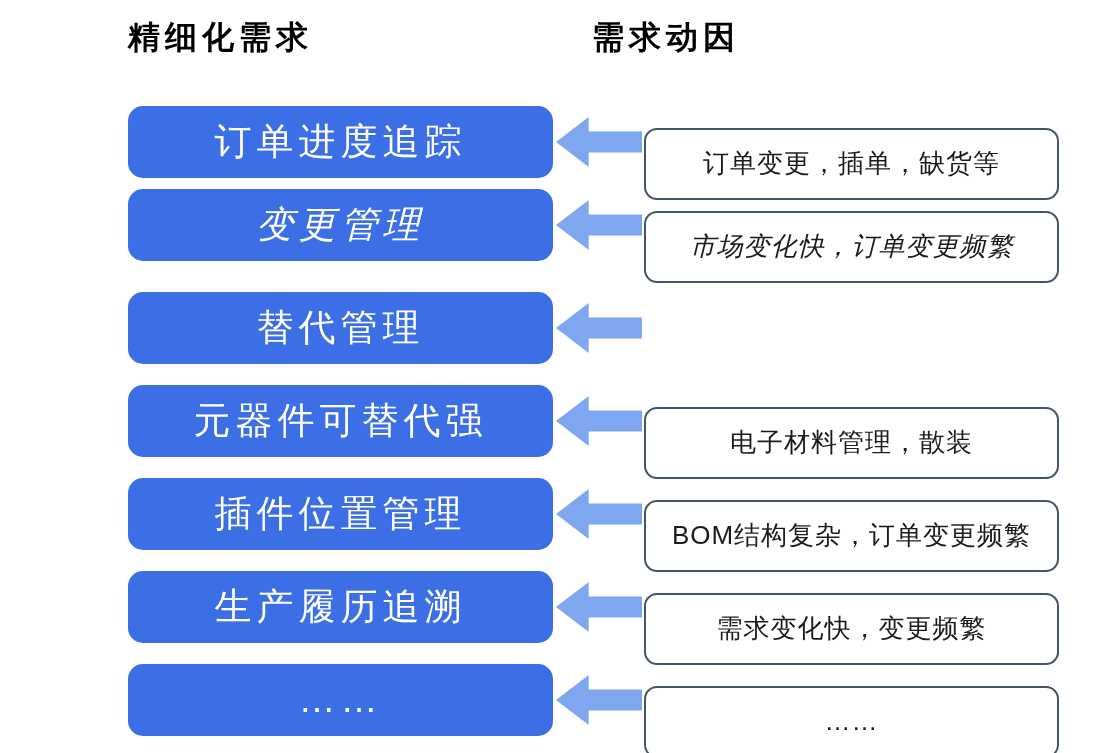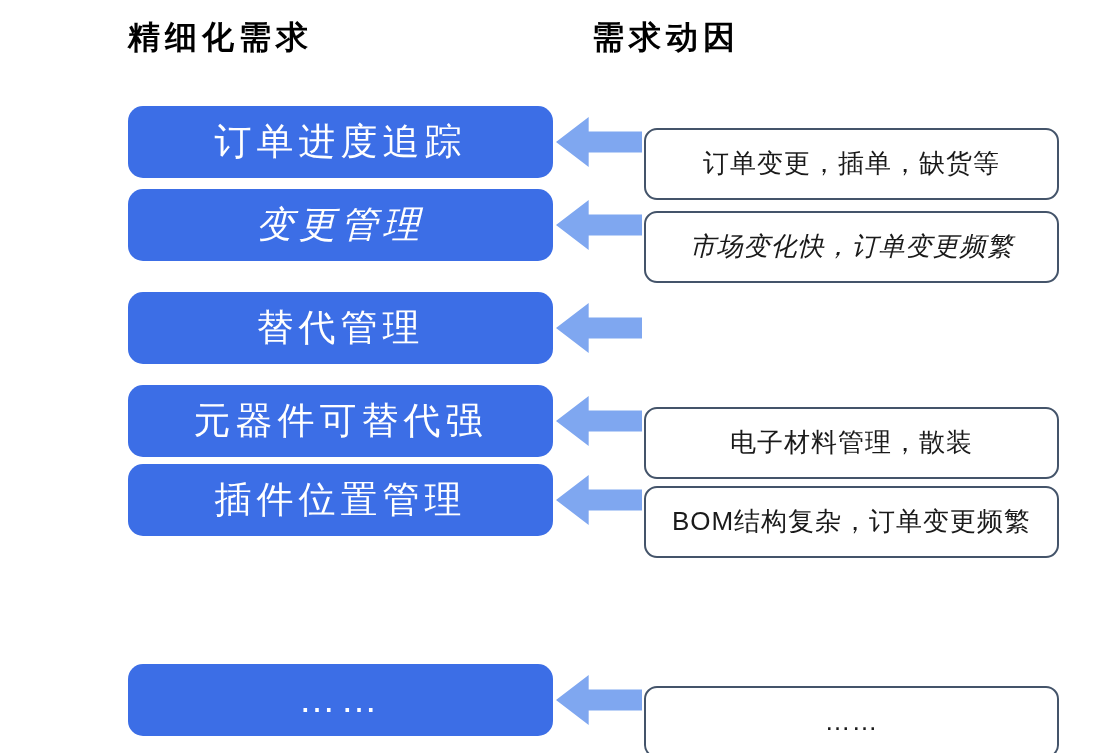--- a/index.html
+++ b/index.html
@@ -37,21 +37,21 @@
     position: absolute;
     left: 128px;
     height: 72px;
     display: flex;
     align-items: center;
   }
   .row-0 { top: 106px; }
   .row-1 { top: 189px; font-style: italic; }
   .row-2 { top: 292px; }
   .row-3 { top: 385px; }
-  .row-4 { top: 464px; }
+  .row-4 { top: 478px; }
   .row-5 { top: 571px; }
   .row-6 { top: 664px; }
 
   .req-box {
     width: 425px;
     height: 72px;
     background: var(--box-blue);
     border-radius: 15px;
     display: flex;
     align-items: center;
@@ -134,20 +134,29 @@
   <div class="row row-4">
     <div class="req-box">
         <span>插件位置管理</span>
       </div>
     <div class="arrow"></div>
     <div class="driver-box">
         <span>BOM结构复杂，订单变更频繁</span>
       </div>
   </div>
 
+  <div class="row row-5">
+    <div class="req-box">
+        <span>生产履历追溯</span>
+      </div>
+    <div class="arrow"></div>
+    <div class="driver-box">
+        <span>需求变化快，变更频繁</span>
+      </div>
+  </div>
 
   <div class="row row-6">
     <div class="req-box">
         <span>……</span>
       </div>
     <div class="arrow"></div>
     <div class="driver-box">
         <span>……</span>
       </div>
   </div>

